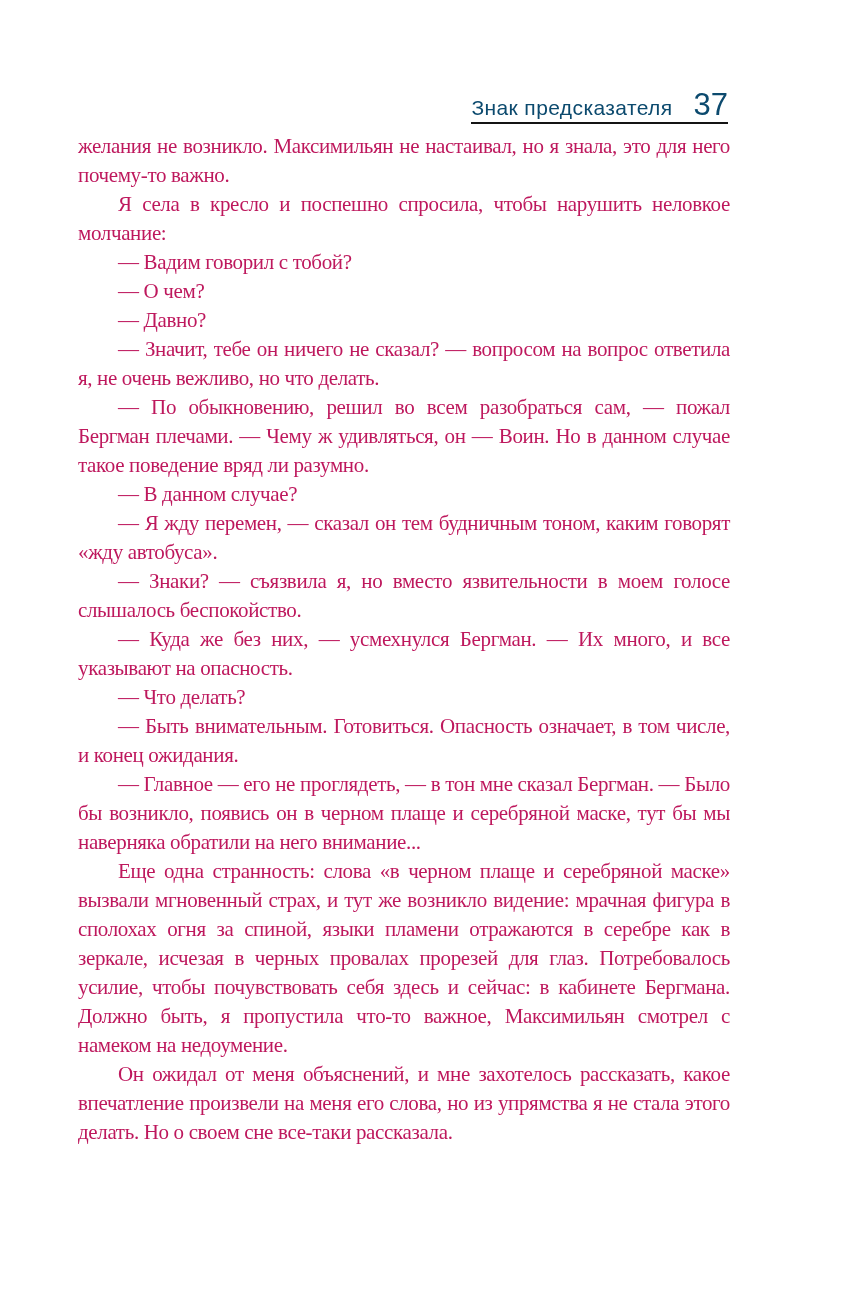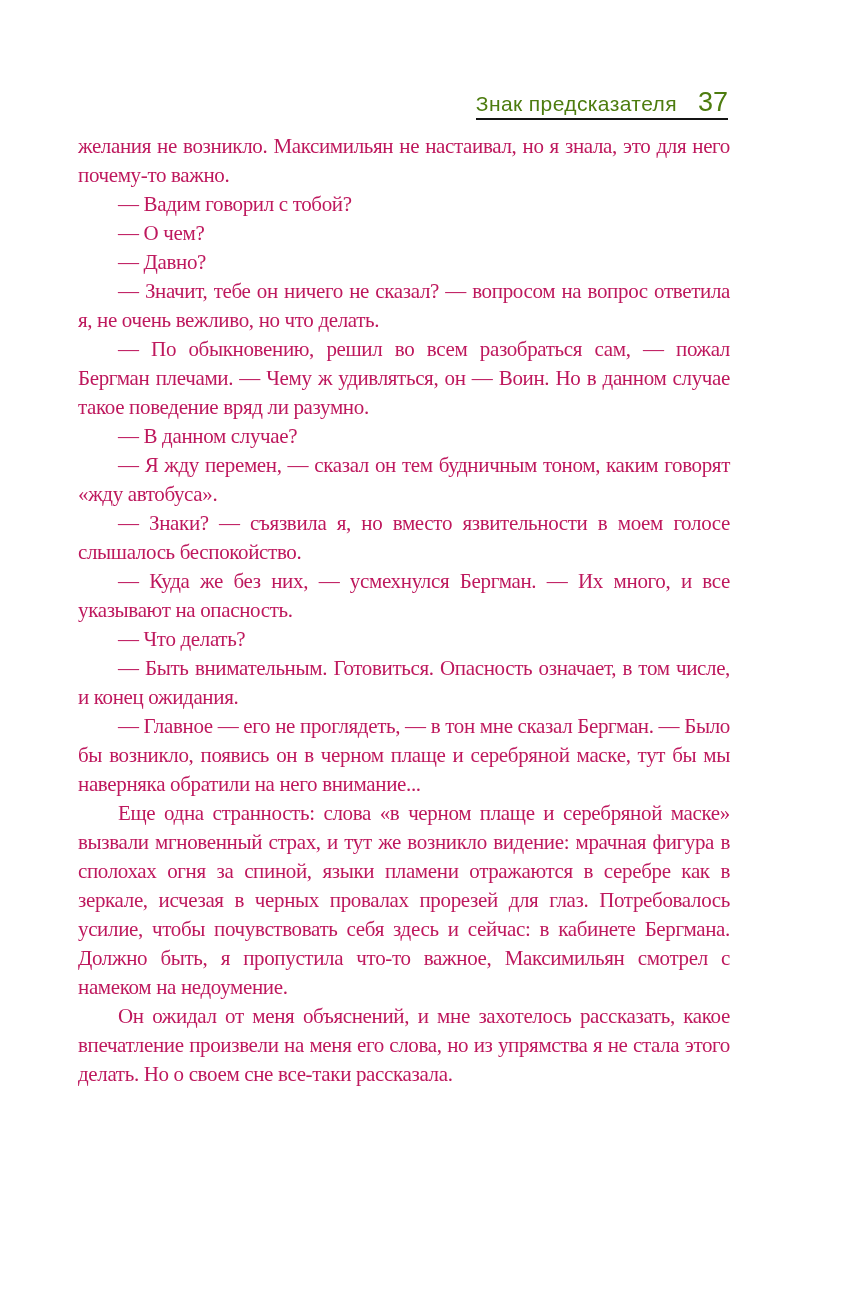--- a/index.html
+++ b/index.html
@@ -26,21 +26,21 @@
     color: #141414;
     font-family: "Liberation Sans", sans-serif;
     white-space: nowrap;
   }
   .running-title {
     font-size: 21px;
     line-height: 1;
     letter-spacing: 0.4px;
   }
   .running-number {
-    font-size: 27px;
+    font-size: 31px;
     line-height: 1;
   }
 
   
   .body-text {
     position: absolute;
     left: 78px;
     top: 132px;
     width: 652px;
     color: #121212;
@@ -50,27 +50,28 @@
     text-align: justify;
   }
   .body-text p { margin: 0; }
   .body-text p.indent { text-indent: 40px; }
 </style>
 </head>
 <body>
 
 <div class="page" style="background: rgb(255, 255, 255);">
 
-  <div class="running-head" style="color: #4d7c0f; border-bottom-color: rgb(20, 20, 20);">
+  <div class="running-head" style="color: #0c4a6e; border-bottom-color: rgb(20, 20, 20);">
     <span class="running-title">Знак предсказателя</span>
     <span class="running-number">37</span>
   </div>
 
   <div class="body-text" style="color: #be185d;">
       <p class="">желания не возникло. Максимильян не настаивал, но я знала, это для него почему-то важно.</p>
+      <p class="indent">Я села в кресло и поспешно спросила, чтобы нарушить неловкое молчание:</p>
       <p class="indent">— Вадим говорил с тобой?</p>
       <p class="indent">— О чем?</p>
       <p class="indent">— Давно?</p>
       <p class="indent">— Значит, тебе он ничего не сказал? — вопросом на вопрос ответила я, не очень вежливо, но что делать.</p>
       <p class="indent">— По обыкновению, решил во всем разобраться сам, — пожал Бергман плечами. — Чему ж удивляться, он — Воин. Но в данном случае такое поведение вряд ли разумно.</p>
       <p class="indent">— В данном случае?</p>
       <p class="indent">— Я жду перемен, — сказал он тем будничным тоном, каким говорят «жду автобуса».</p>
       <p class="indent">— Знаки? — съязвила я, но вместо язвительности в моем голосе слышалось беспокойство.</p>
       <p class="indent">— Куда же без них, — усмехнулся Бергман. — Их много, и все указывают на опасность.</p>
       <p class="indent">— Что делать?</p>

